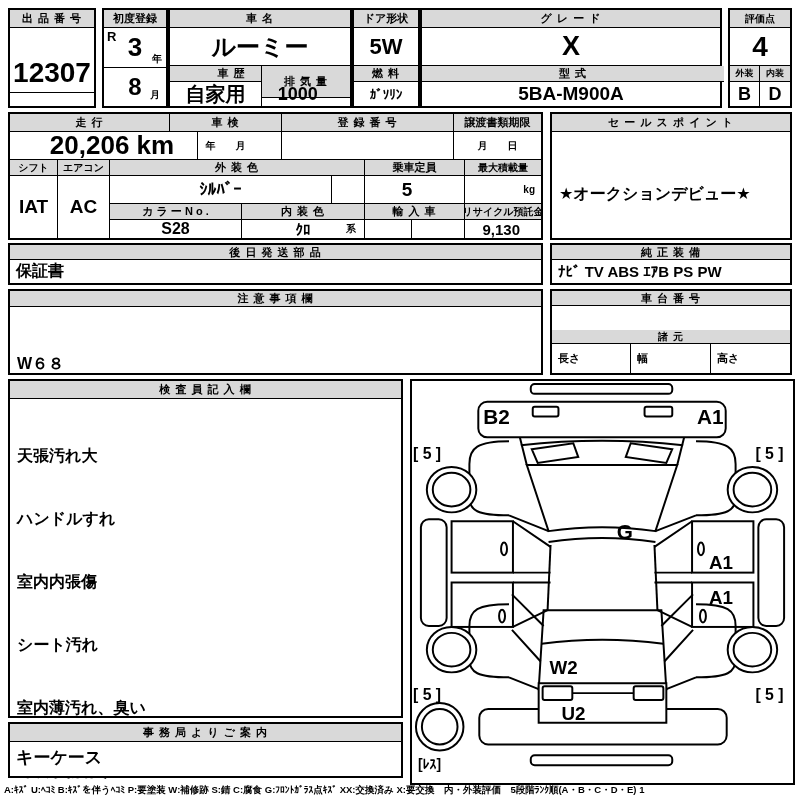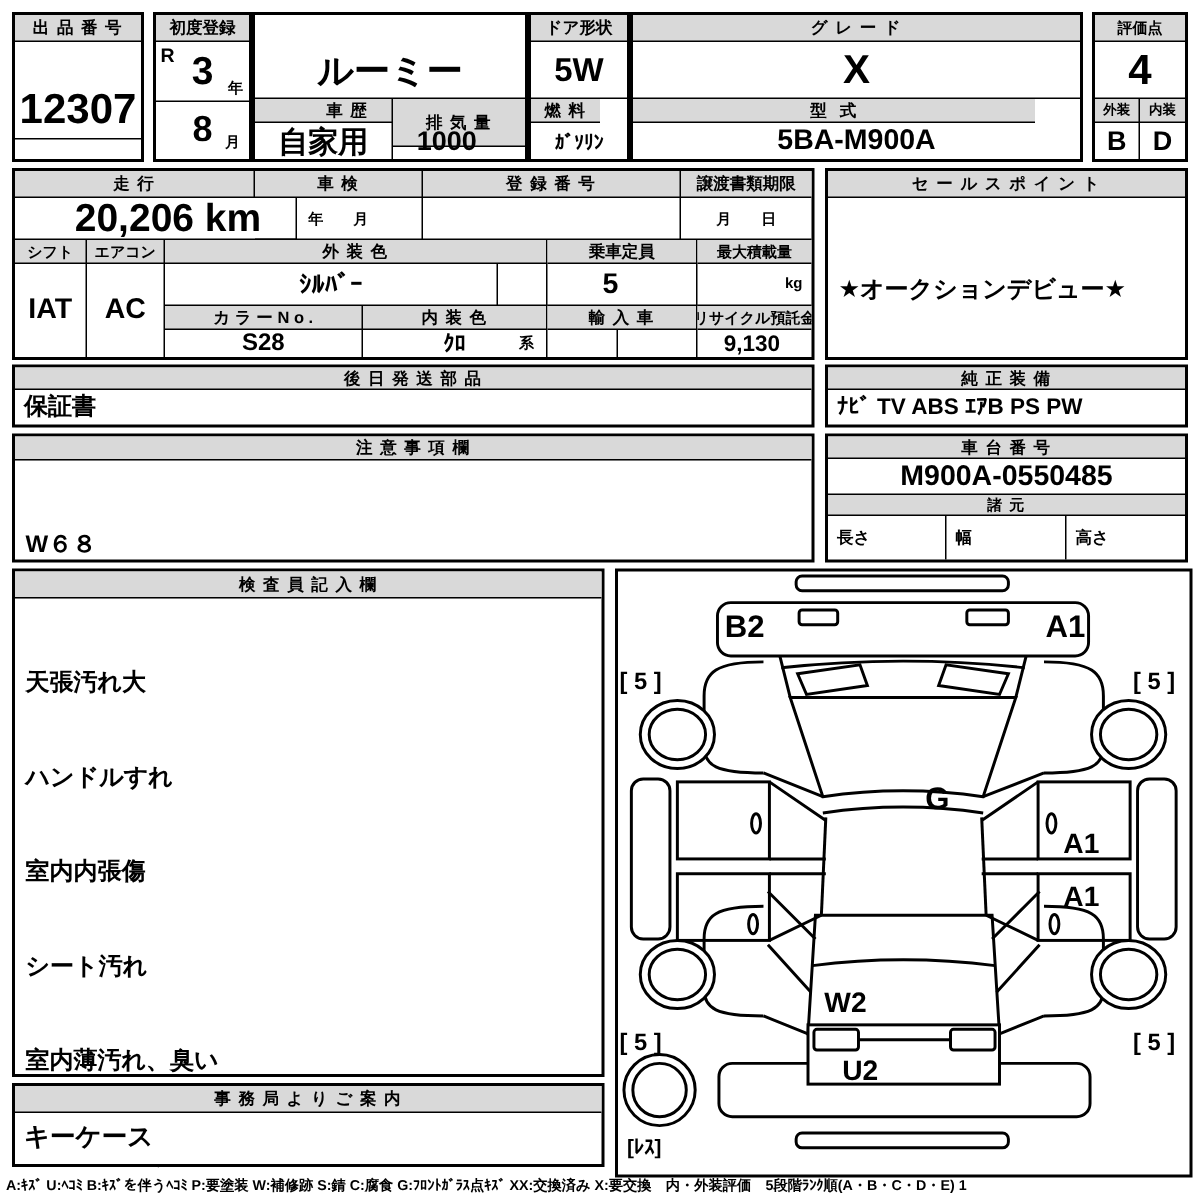--- a/index.html
+++ b/index.html
@@ -37,41 +37,42 @@
     <span style="font-size:26px;font-weight:bold;">3</span>
     <span style="position:absolute;right:4px;bottom:1px;font-size:10px;font-weight:bold;">年</span>
   </div>
   <div class="cell noR noB" style="left:0;top:58px;width:62px;height:38px;">
     <span style="font-size:24px;font-weight:bold;">8</span>
     <span style="position:absolute;right:6px;bottom:4px;font-size:10px;font-weight:bold;">月</span>
   </div>
 </div>
 
 <div class="panel" style="left:168px;top:8px;width:184px;height:100px;">
+  <div class="cell hdr noR" style="left:0;top:0;width:180px;height:18px;">車 名</div>
   <div class="cell val noR" style="left:0;top:18px;width:180px;height:38px;font-size:24px;">ルーミー</div>
   <div class="cell hdr" style="left:0;top:56px;width:92px;height:16px;padding-left:32px;">車 歴</div>
   <div class="cell hdr noR" style="left:92px;top:56px;width:88px;height:32px;">排 気 量</div>
   <div class="cell val noB" style="left:0;top:72px;width:92px;height:24px;font-size:20px;">自家用</div>
   <div class="cell noR noB" style="left:92px;top:72px;width:88px;height:24px;">
     <span style="font-size:18px;font-weight:bold;">1000</span>
     <span class="unit">cc</span>
   </div>
 </div>
 
 <div class="panel" style="left:352px;top:8px;width:68px;height:100px;">
   <div class="cell hdr noR" style="left:0;top:0;width:64px;height:18px;letter-spacing:0;">ドア形状</div>
   <div class="cell val noR" style="left:0;top:18px;width:64px;height:38px;font-size:22px;">5W</div>
-  <div class="cell hdr noR" style="left:0;top:56px;width:46px;height:16px;">燃 料</div>
+  <div class="cell hdr noR" style="left:0;top:56px;width:64px;height:16px;">燃 料</div>
   <div class="cell val noR noB" style="left:0;top:72px;width:64px;height:24px;font-size:13px;">ｶﾞｿﾘﾝ</div>
 </div>
 
 <div class="panel" style="left:420px;top:8px;width:302px;height:100px;">
   <div class="cell hdr noR" style="left:0;top:0;width:298px;height:18px;">グ レ ー ド</div>
   <div class="cell val noR" style="left:0;top:18px;width:298px;height:38px;font-size:27px;">X</div>
-  <div class="cell hdr noR" style="left:0;top:56px;width:268px;height:16px;font-family:Liberation Mono, monospace;">型 式</div>
+  <div class="cell hdr noR" style="left:0;top:56px;width:302px;height:16px;">型 式</div>
   <div class="cell val noR noB" style="left:0;top:72px;width:298px;height:24px;font-size:19px;">5BA-M900A</div>
 </div>
 
 <div class="panel" style="left:728px;top:8px;width:64px;height:100px;">
   <div class="cell hdr noR" style="left:0;top:0;width:60px;height:18px;letter-spacing:0;font-size:10px;">評価点</div>
   <div class="cell val noR" style="left:0;top:18px;width:60px;height:38px;font-size:28px;">4</div>
   <div class="cell hdr" style="left:0;top:56px;width:30px;height:16px;letter-spacing:0;font-size:9px;">外装</div>
   <div class="cell hdr noR" style="left:30px;top:56px;width:30px;height:16px;letter-spacing:0;font-size:9px;">内装</div>
   <div class="cell val noB" style="left:0;top:72px;width:30px;height:24px;font-size:18px;">B</div>
   <div class="cell val noR noB" style="left:30px;top:72px;width:30px;height:24px;font-size:18px;">D</div>
@@ -145,21 +146,20 @@
 <div class="panel" style="left:8px;top:289px;width:535px;height:86px;">
   <div class="cell hdr noR" style="left:0;top:0;width:531px;height:16px;">注 意 事 項 欄</div>
   <div class="lines" style="left:0;top:16px;width:531px;height:66px;">
     <div>W６８</div>
     <div>バックガイドモニター</div>
   </div>
 </div>
 
 <div class="panel" style="left:550px;top:289px;width:242px;height:86px;">
   <div class="cell hdr noR" style="left:0;top:0;width:238px;height:15px;">車 台 番 号</div>
-  <div class="cell val noR" style="left:0;top:15px;width:238px;height:24px;font-size:19px;">M900A-0550485</div>
   <div class="cell hdr noR" style="left:0;top:39px;width:238px;height:14px;font-size:10px;">諸 元</div>
   <div class="cell left sm noB" style="left:0;top:53px;width:79px;height:29px;font-size:11px;">長さ</div>
   <div class="cell left sm noB" style="left:79px;top:53px;width:80px;height:29px;font-size:11px;">幅</div>
   <div class="cell left sm noR noB" style="left:159px;top:53px;width:79px;height:29px;font-size:11px;">高さ</div>
 </div>
 
 <div class="panel" style="left:8px;top:379px;width:395px;height:339px;">
   <div class="cell hdr noR" style="left:0;top:0;width:391px;height:18px;">検 査 員 記 入 欄</div>
   <div class="lines" style="left:0;top:18px;width:391px;height:317px;">
     <div>天張汚れ大</div>

